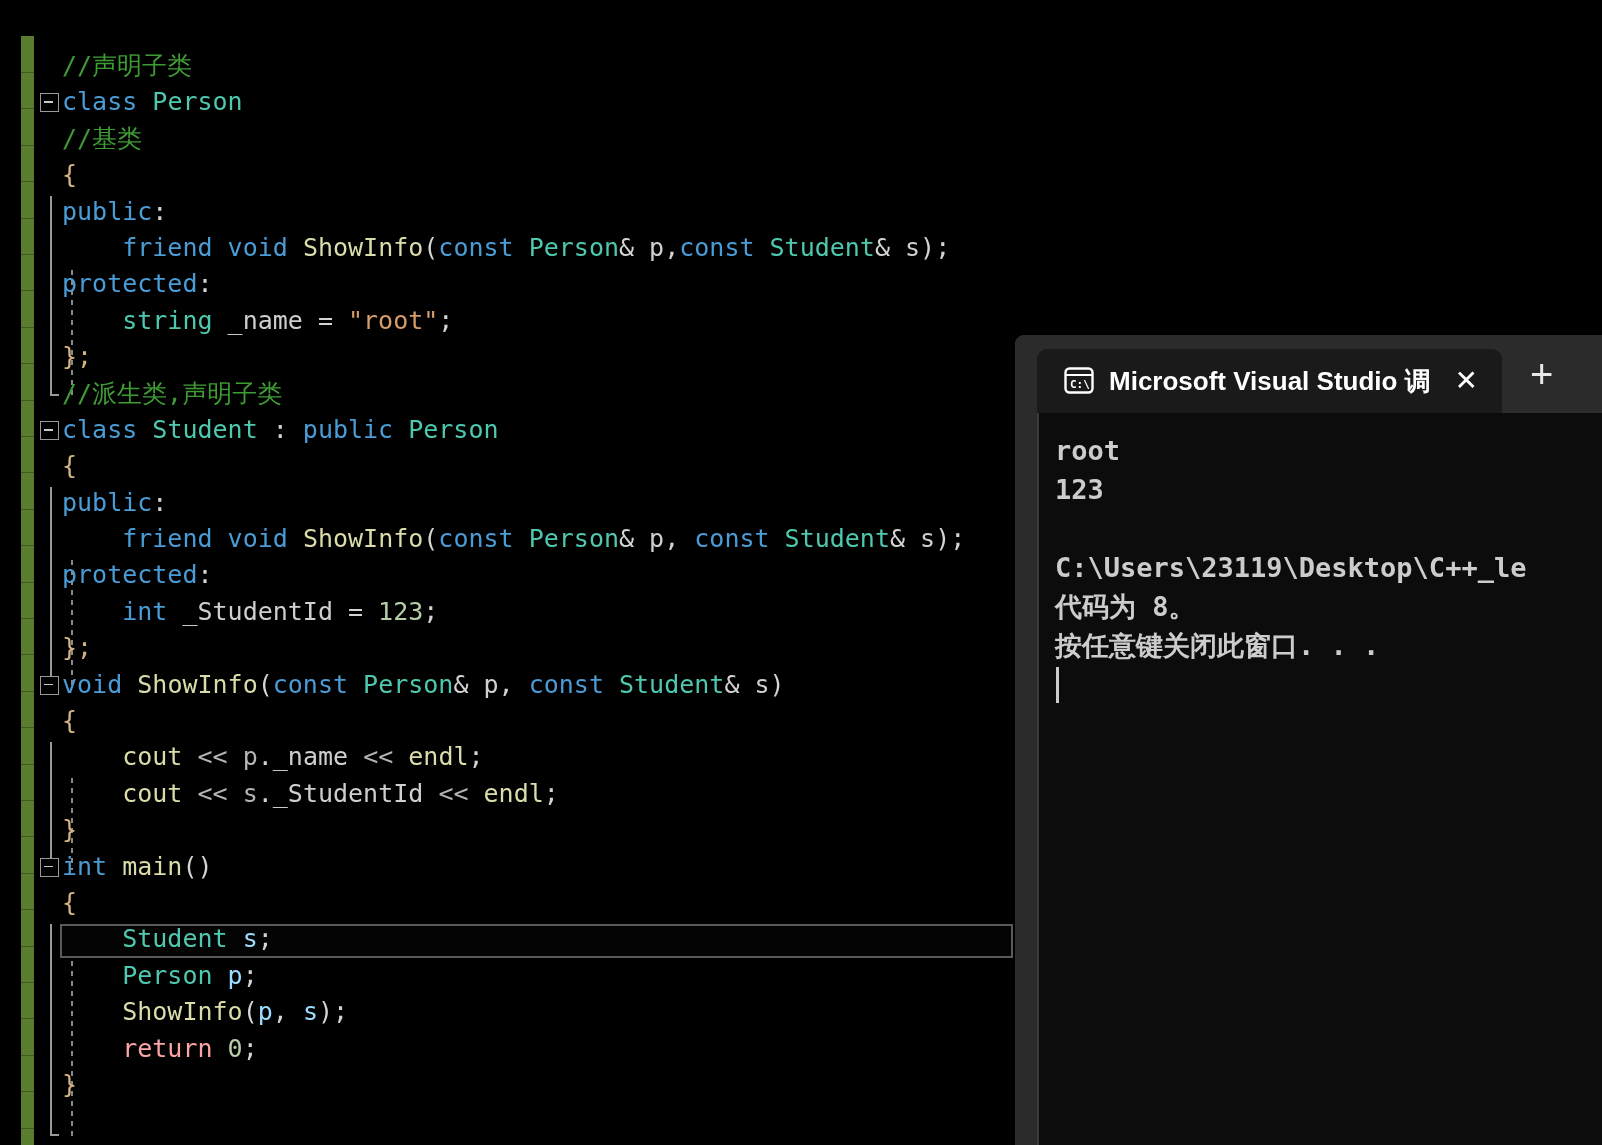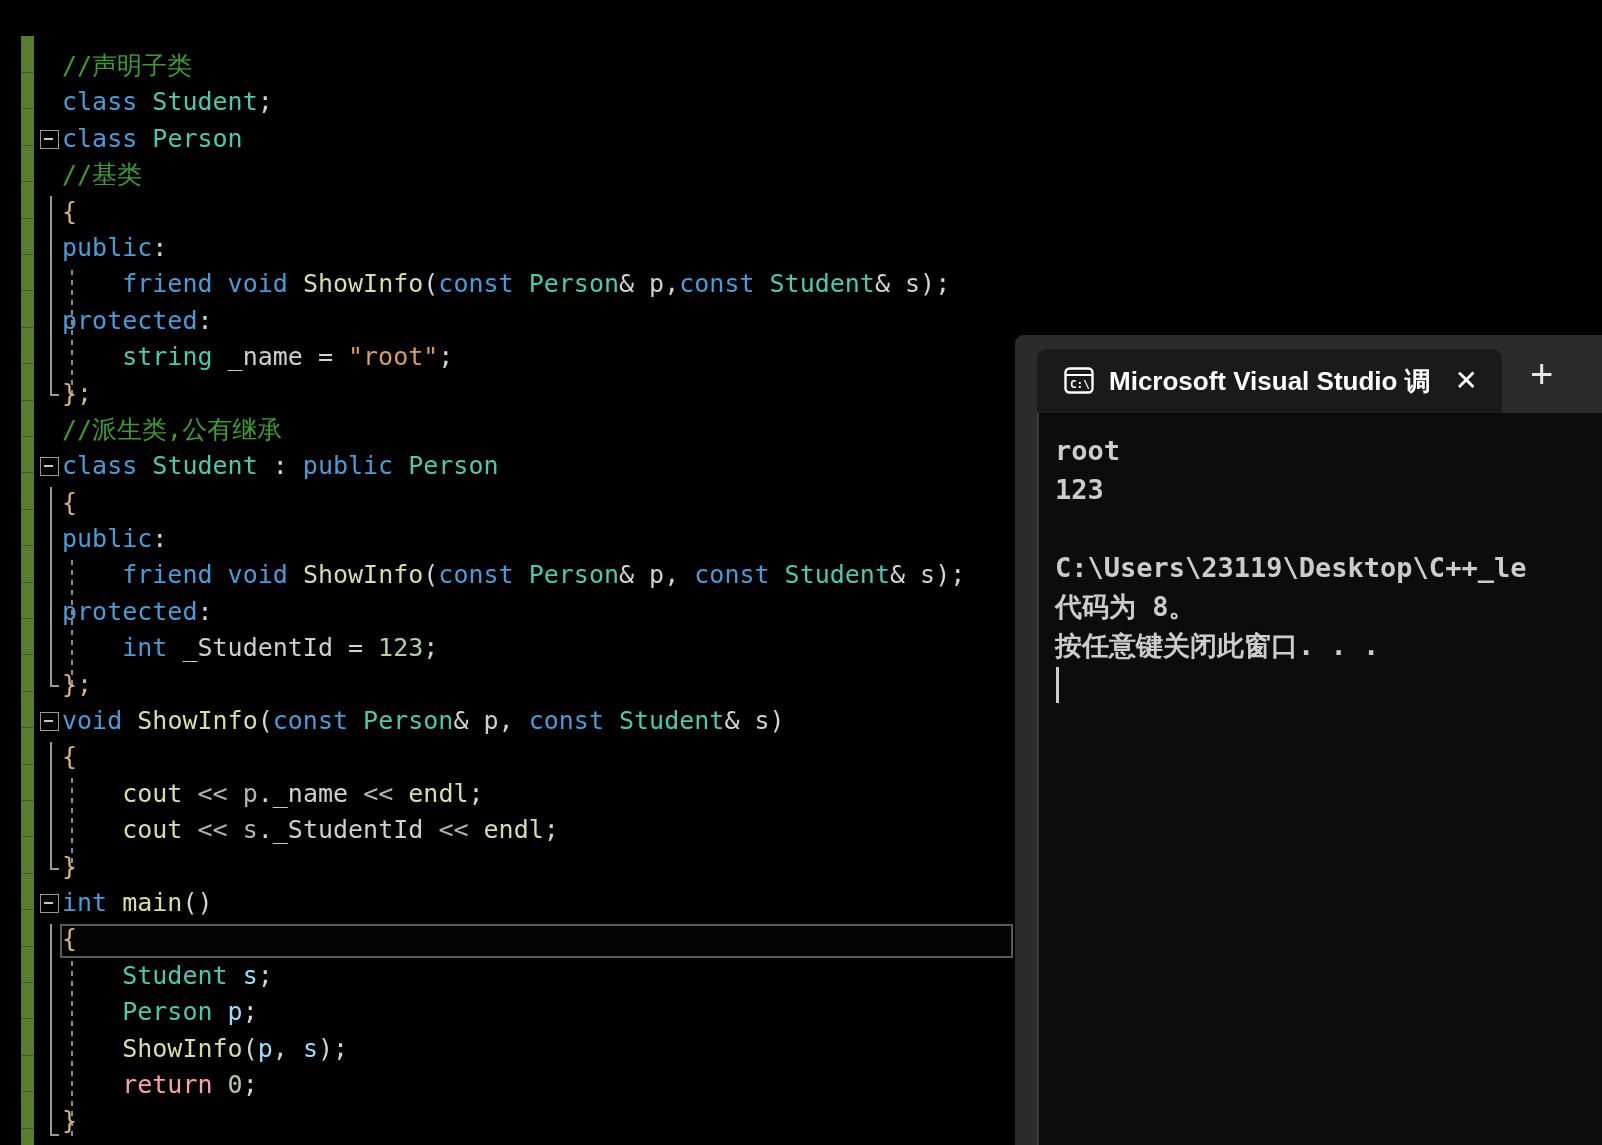--- a/index.html
+++ b/index.html
@@ -259,30 +259,29 @@
   <div class="blockguide" style="top:888px;height:212px;"></div>
   <div class="blockguide-foot" style="top:1098px;"></div>
 
   <div class="indentguide" style="top:234px;height:126px;"></div>
   <div class="indentguide" style="top:524px;height:126px;"></div>
   <div class="indentguide" style="top:742px;height:92px;"></div>
   <div class="indentguide" style="top:925px;height:175px;"></div>
 
   <div id="code">
       <div class="line"><span class="txt cmt">//声明子类</span></div>
-      <div class="line"><span class="txt kw">class</span><span class="txt plain"> </span><span class="txt type">Student</span><span class="txt plain">;</span></div>
       <div class="line"><span class="fold"></span><span class="txt kw">class</span><span class="txt plain"> </span><span class="txt type">Person</span></div>
       <div class="line"><span class="txt cmt">//基类</span></div>
       <div class="line"><span class="txt brace">{</span></div>
       <div class="line"><span class="txt kw">public</span><span class="txt plain">:</span></div>
       <div class="line"><span class="txt plain">    </span><span class="txt kw">friend</span><span class="txt plain"> </span><span class="txt kw">void</span><span class="txt plain"> </span><span class="txt fn">ShowInfo</span><span class="txt plain">(</span><span class="txt kw">const</span><span class="txt plain"> </span><span class="txt type">Person</span><span class="txt plain">&amp; </span><span class="txt mem">p</span><span class="txt plain">,</span><span class="txt kw">const</span><span class="txt plain"> </span><span class="txt type">Student</span><span class="txt plain">&amp; </span><span class="txt mem">s</span><span class="txt plain">);</span></div>
       <div class="line"><span class="txt kw">protected</span><span class="txt plain">:</span></div>
       <div class="line"><span class="txt plain">    </span><span class="txt type">string</span><span class="txt plain"> </span><span class="txt mem">_name</span><span class="txt plain"> = </span><span class="txt str">"root"</span><span class="txt plain">;</span></div>
       <div class="line"><span class="txt brace">};</span></div>
-      <div class="line"><span class="txt cmt">//派生类,公有继承</span></div>
+      <div class="line"><span class="txt cmt">//派生类,声明子类</span></div>
       <div class="line"><span class="fold"></span><span class="txt kw">class</span><span class="txt plain"> </span><span class="txt type">Student</span><span class="txt plain"> : </span><span class="txt kw">public</span><span class="txt plain"> </span><span class="txt type">Person</span></div>
       <div class="line"><span class="txt brace">{</span></div>
       <div class="line"><span class="txt kw">public</span><span class="txt plain">:</span></div>
       <div class="line"><span class="txt plain">    </span><span class="txt kw">friend</span><span class="txt plain"> </span><span class="txt kw">void</span><span class="txt plain"> </span><span class="txt fn">ShowInfo</span><span class="txt plain">(</span><span class="txt kw">const</span><span class="txt plain"> </span><span class="txt type">Person</span><span class="txt plain">&amp; </span><span class="txt mem">p</span><span class="txt plain">, </span><span class="txt kw">const</span><span class="txt plain"> </span><span class="txt type">Student</span><span class="txt plain">&amp; </span><span class="txt mem">s</span><span class="txt plain">);</span></div>
       <div class="line"><span class="txt kw">protected</span><span class="txt plain">:</span></div>
       <div class="line"><span class="txt plain">    </span><span class="txt kw">int</span><span class="txt plain"> </span><span class="txt mem">_StudentId</span><span class="txt plain"> = </span><span class="txt num">123</span><span class="txt plain">;</span></div>
       <div class="line"><span class="txt brace">};</span></div>
       <div class="line"><span class="fold"></span><span class="txt kw">void</span><span class="txt plain"> </span><span class="txt fn">ShowInfo</span><span class="txt plain">(</span><span class="txt kw">const</span><span class="txt plain"> </span><span class="txt type">Person</span><span class="txt plain">&amp; </span><span class="txt mem">p</span><span class="txt plain">, </span><span class="txt kw">const</span><span class="txt plain"> </span><span class="txt type">Student</span><span class="txt plain">&amp; </span><span class="txt mem">s</span><span class="txt plain">)</span></div>
       <div class="line"><span class="txt brace">{</span></div>
       <div class="line"><span class="txt plain">    </span><span class="txt fn">cout</span><span class="txt plain"> </span><span class="txt op">&lt;&lt;</span><span class="txt plain"> </span><span class="txt op">p</span><span class="txt plain">.</span><span class="txt mem">_name</span><span class="txt plain"> </span><span class="txt op">&lt;&lt;</span><span class="txt plain"> </span><span class="txt fn">endl</span><span class="txt plain">;</span></div>

